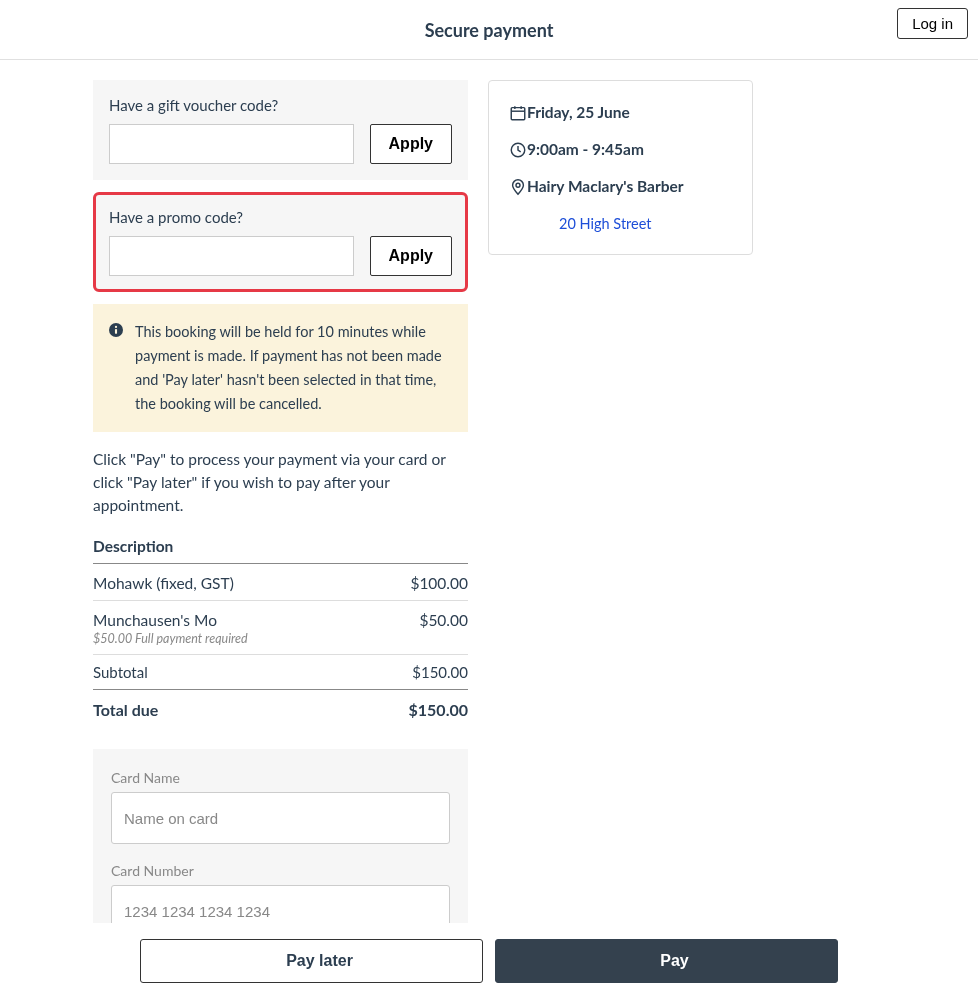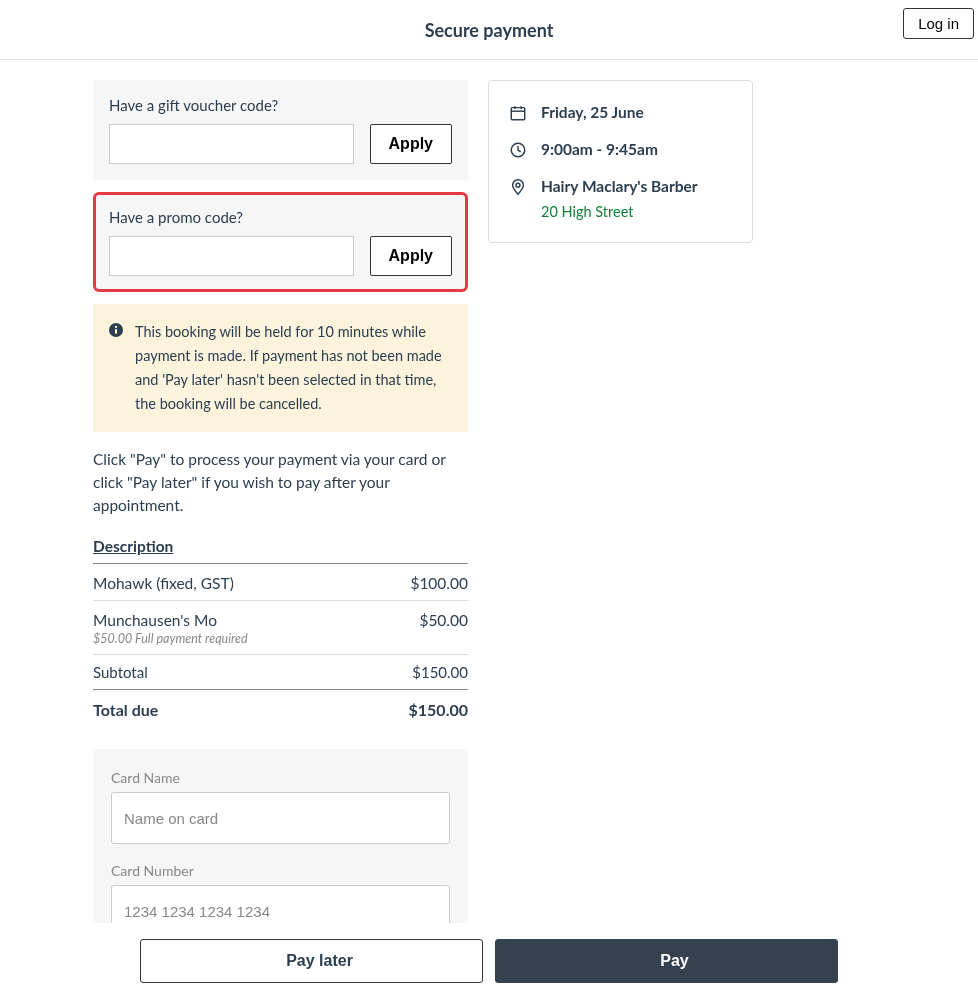--- a/index.html
+++ b/index.html
@@ -20,21 +20,21 @@
       justify-content: center;
       position: relative;
     }
     .header-title {
       font-size: 18px;
       font-weight: 700;
       color: #2c3e50;
     }
     .login-btn {
       position: absolute;
-      right: 4px;
+      right: 10px;
       top: 8px;
       border: 1px solid #333;
       background: #fff;
       padding: 6px 14px;
       font-size: 15px;
       border-radius: 3px;
       cursor: pointer;
     }
     .main-area {
       display: flex;
@@ -117,21 +117,20 @@
       font-size: 15.5px;
       line-height: 1.5;
       margin-bottom: 20px;
       color: #2c3e50;
     }
     .desc-header {
       font-weight: 700;
       font-size: 15.5px;
       padding-bottom: 8px;
       border-bottom: 1px solid #888;
-      text-decoration: underline;
     }
     .line-item {
       padding: 10px 0 8px 0;
       border-bottom: 1px solid #ddd;
     }
     .line-row {
       display: flex;
       justify-content: space-between;
       font-size: 15.5px;
     }
@@ -179,28 +178,27 @@
     .field-input::placeholder { color: #888; }
 
     .summary-card {
       border: 1px solid #ddd;
       border-radius: 4px;
       padding: 22px 20px;
       background: #fff;
     }
     .summary-row {
       display: flex;
-      gap: 14px;
       margin-bottom: 18px;
       align-items: flex-start;
     }
     .summary-row:last-child { margin-bottom: 0; }
     .summary-icon { width: 18px; height: 18px; flex-shrink: 0; margin-top: 1px;}
     .summary-text { font-size: 15.5px; font-weight: 700; color: #2c3e50; }
-    .summary-sub { display: block; font-weight: 400; color: #15803d; font-size: 14.5px; margin-top: 8px;}
+    .summary-sub { display: block; font-weight: 400; color: #1d4ed8; font-size: 14.5px; margin-top: 20px; text-align: center;}
 
     .footer {
       position: absolute;
       bottom: 0;
       left: 0;
       right: 0;
       height: 75px;
       display: flex;
       gap: 12px;
       align-items: center;

